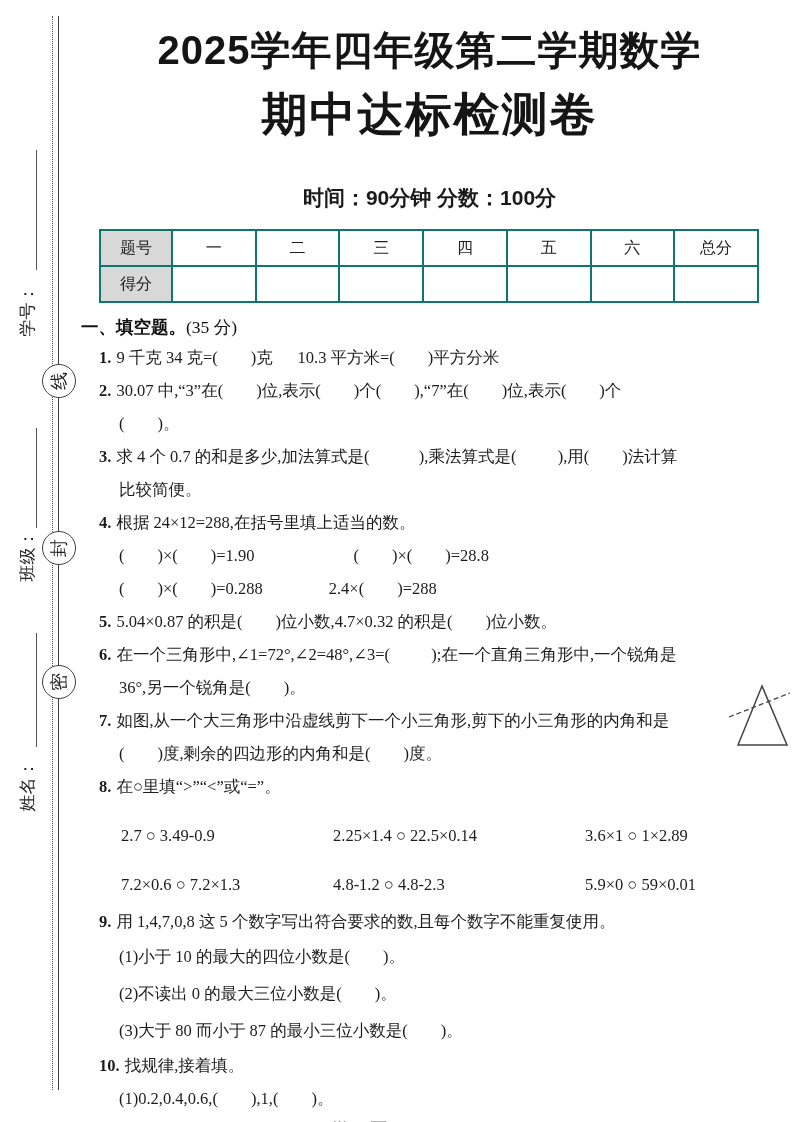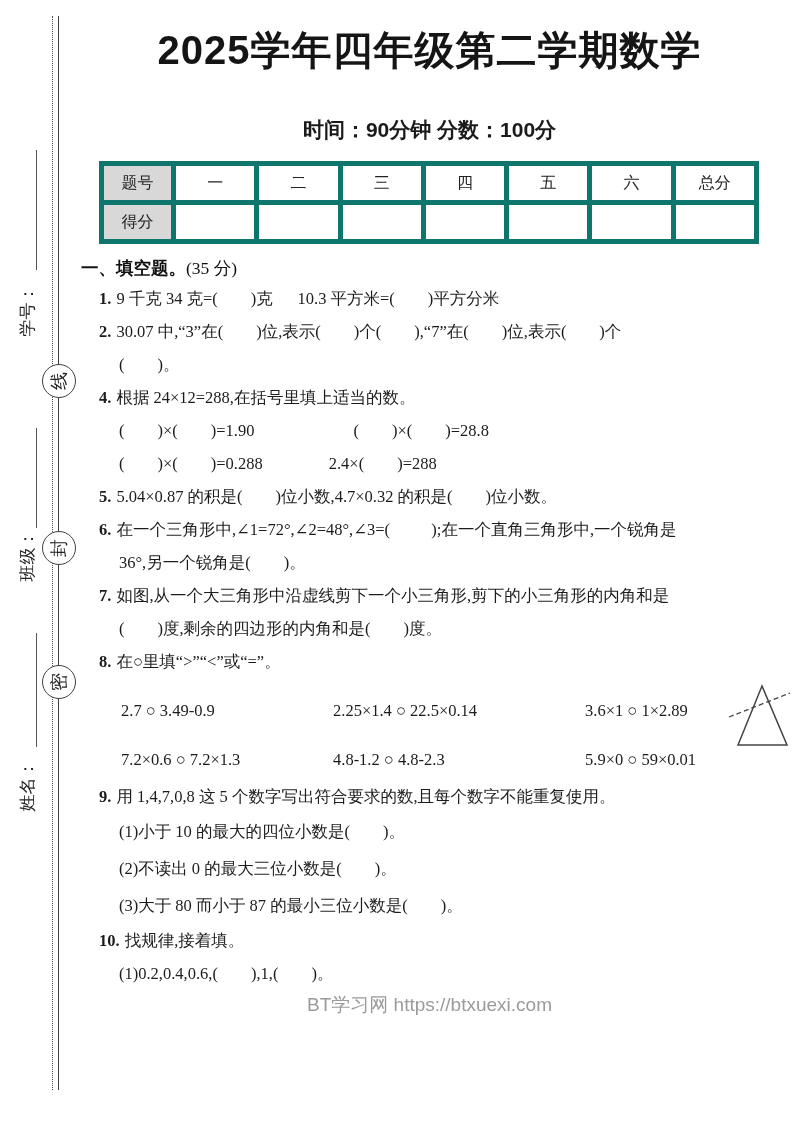--- a/index.html
+++ b/index.html
@@ -72,21 +72,21 @@
     font-weight:bold; font-size:21px; line-height:30px; color:#1a1a1a;
   }
   
   table.score {
     margin:16px 0 0 18px;
     border-collapse:collapse;
     width:660px; table-layout:fixed;
     border:2px solid #3a3a3a;
   }
   table.score td {
-    border:5px solid #0f766e;
+    border:2px solid #0f766e;
     height:32px; text-align:center;
     font-size:16px; color:#222;font-family:Liberation Serif, serif;
   }
   table.score td.gray { background:#d8d8d8; }
   table.score col.first { width:72px; }
 
   .sec-head {
     margin-top:10px; font-size:17.5px; line-height:28px; color:#111;
   }
   .sec-head .hb { font-family:"Liberation Sans","DejaVu Sans",sans-serif; font-weight:bold; }
@@ -139,20 +139,21 @@
 <div class="seal-label l-xingming">姓名：</div>
 
 <svg class="fig7" width="64" height="70" viewBox="0 0 64 70">
   <polygon points="35,6 11,65 60,65" fill="none" stroke="#444" stroke-width="1.5"></polygon>
   <line x1="2" y1="37" x2="63" y2="13" stroke="#444" stroke-width="1.3" stroke-dasharray="5,3"></line>
 </svg>
 
 <div class="main">
 
   <h1 class="title">2025学年四年级第二学期数学</h1>
+  <h2 class="subtitle">期中达标检测卷</h2>
   <div class="meta">时间：90分钟  分数：100分</div>
 
   <table class="score">
     <colgroup>
         <col class="first">
         <col>
         <col>
         <col>
         <col>
         <col>
@@ -189,20 +190,24 @@
 
   <div class="q">
     <div class="qline"><span class="qnum">1.</span><span>9 千克 34 克=(        )克      10.3 平方米=(        )平方分米</span></div>
   </div>
 
   <div class="q">
     <div class="qline"><span class="qnum">2.</span><span>30.07 中,“3”在(        )位,表示(        )个(        ),“7”在(        )位,表示(        )个</span></div>
     <div class="qline ind">(        )。</div>
   </div>
 
+  <div class="q">
+    <div class="qline"><span class="qnum">3.</span><span>求 4 个 0.7 的和是多少,加法算式是(            ),乘法算式是(          ),用(        )法计算</span></div>
+    <div class="qline ind">比较简便。</div>
+  </div>
 
   <div class="q">
     <div class="qline"><span class="qnum">4.</span><span>根据 24×12=288,在括号里填上适当的数。</span></div>
     <div class="qline ind">(        )×(        )=1.90                        (        )×(        )=28.8</div>
     <div class="qline ind">(        )×(        )=0.288                2.4×(        )=288</div>
   </div>
 
   <div class="q">
     <div class="qline"><span class="qnum">5.</span><span>5.04×0.87 的积是(        )位小数,4.7×0.32 的积是(        )位小数。</span></div>
   </div>

